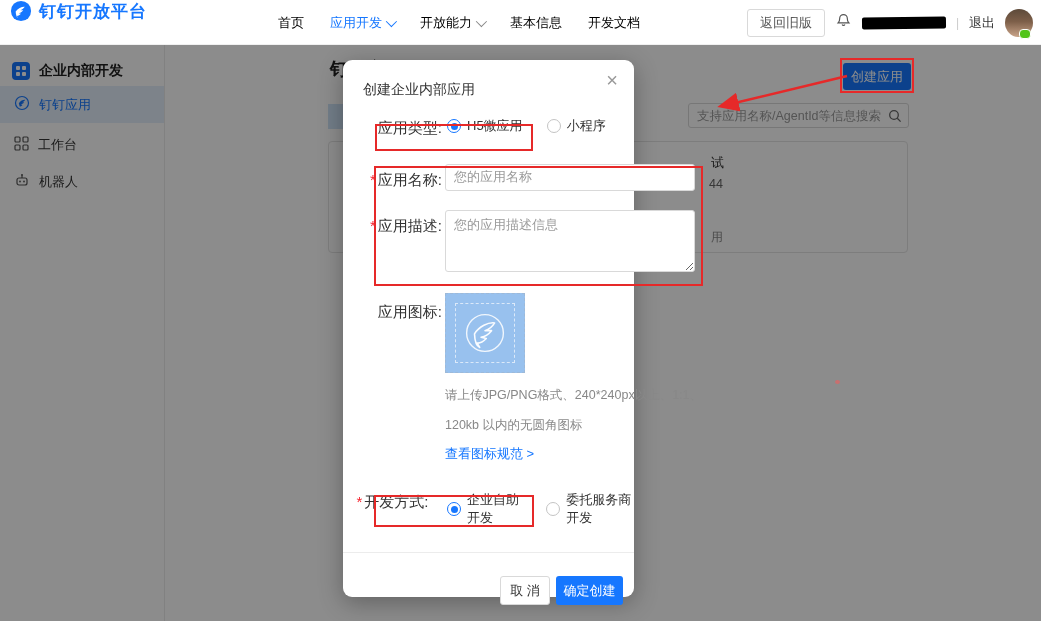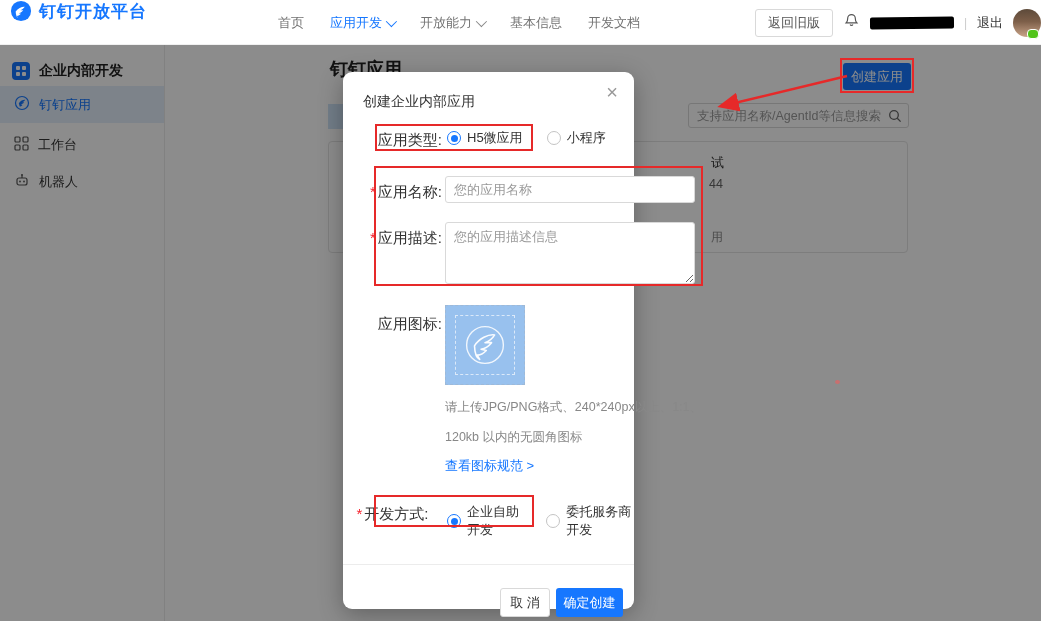--- a/index.html
+++ b/index.html
@@ -5,25 +5,25 @@
   * { margin:0; padding:0; box-sizing:border-box; }
   html,body { background:#fff; }
   body { font-family:"Liberation Sans","DejaVu Sans",sans-serif; }
   .screen { position:relative; width:1041px; height:621px; overflow:hidden; background:#fff; }
 
   
   .navbar { position:absolute; left:0; top:0; width:1041px; height:45px; background:#fff; border-bottom:1px solid #f0f0f0; z-index:5; }
   .brand { position:absolute; left:10px; top:0; height:58px; display:flex; align-items:flex-start; gap:7px; }
   .brand-text { color:#1677ff; font-size:17px; font-weight:bold; letter-spacing:1px; }
   .nav-links { position:absolute; left:278px; top:0; height:45px; display:flex; align-items:center; gap:26px; }
-  .nav-link { font-size:13px; color:#737373; display:flex; align-items:center; gap:4px; cursor:pointer; white-space:nowrap; }
+  .nav-link { font-size:13px; color:#000000; display:flex; align-items:center; gap:4px; cursor:pointer; white-space:nowrap; }
   .nav-link.active { color:#1677ff; }
   .chev { width:8px; height:8px; border-right:1.5px solid #888; border-bottom:1.5px solid #888; transform:rotate(45deg) translateY(-2px); display:inline-block; }
   .nav-link.active .chev { border-color:#1677ff; }
-  .nav-right { position:absolute; right:0; top:0; height:45px; display:flex; align-items:center; gap:10px; padding-right:8px; }
+  .nav-right { position:absolute; right:0; top:0; height:45px; display:flex; align-items:center; gap:10px; padding-right:16px; }
   .back-btn { border:1px solid #d9d9d9; border-radius:3px; background:#fff; color:#555; font-size:13px; padding:4px 12px; cursor:pointer; white-space:nowrap; }
   .redact { width:84px; height:12px; background:#000; border-radius:2px; transform:rotate(-0.6deg); }
   .nav-sep { color:#ccc; font-size:12px; }
   .logout { font-size:13px; color:#333; cursor:pointer; white-space:nowrap; }
   .avatar { position:relative; width:28px; height:28px; border-radius:50%; flex:0 0 28px; margin-right:-8px;
             background:linear-gradient(180deg,#5d4a3a 0%,#7d5f49 45%,#c9a489 100%); }
   .avatar::after { content:""; position:absolute; right:2px; bottom:-2px; width:10px; height:8px; border-radius:4px; background:#52c41a; border:1px solid #fff; }
 
   
   .sidebar { position:absolute; left:0; top:45px; width:165px; height:576px; background:#fff; border-right:1px solid #ececec; z-index:1; }
@@ -44,31 +44,31 @@
   .app-card { position:absolute; left:328px; top:141px; width:580px; height:112px; border:1px solid #e4e4e4; border-radius:4px; background:#fff; z-index:1; }
   .frag { position:absolute; z-index:1; white-space:nowrap; }
   .frag-0 { left:711px; top:154px; font-size:13px; color:#333; }
   .frag-1 { left:709px; top:177px; font-size:12.5px; color:#666; }
   .frag-2 { left:711px; top:229px; font-size:12px; color:#888; }
 
   
   .overlay { position:absolute; left:0; top:45px; width:1041px; height:576px; background:rgba(0,0,0,0.45); z-index:2; }
 
   
-  .modal { position:absolute; left:343px; top:72px; width:291px; height:537px; background:#fff; border-radius:9px; box-shadow:0 6px 24px rgba(0,0,0,.3); z-index:3; }
+  .modal { position:absolute; left:343px; top:60px; width:291px; height:537px; background:#fff; border-radius:9px; box-shadow:0 6px 24px rgba(0,0,0,.3); z-index:3; }
   .modal-title { position:absolute; left:20px; top:21px; font-size:14px; color:#333; }
   .modal-close { position:absolute; right:16px; top:10px; font-size:20px; color:#999; cursor:pointer; line-height:1; font-weight:300; }
   .m-label { position:absolute; left:0; width:99px; text-align:right; font-size:15px; color:#333; white-space:nowrap; }
   .req { color:#f5222d; margin-right:2px; }
   .radio-row { position:absolute; left:104px; display:flex; align-items:center; gap:6px; font-size:13px; color:#333; }
   .radio { width:14px; height:14px; border:1px solid #c4c4c4; border-radius:50%; background:#fff; position:relative; flex:0 0 14px; cursor:pointer; }
   .radio.checked { border-color:#1677ff; }
   .radio.checked::after { content:""; position:absolute; left:2.5px; top:2.5px; width:7px; height:7px; border-radius:50%; background:#1677ff; }
   .opt-gap { width:12px; }
-  .m-input { position:absolute; left:102px; width:250px; height:27px; border:1px solid #d9d9d9; border-radius:3px; font-size:13px; padding:8px 8px; color:#333; outline:none; font-family:Liberation Serif, serif; }
+  .m-input { position:absolute; left:102px; width:250px; height:27px; border:1px solid #d9d9d9; border-radius:3px; font-size:13px; padding:8px 8px; color:#333; outline:none; font-family:Liberation Mono, monospace; }
   .m-input::placeholder, .m-textarea::placeholder { color:#9a9a9a; }
   .m-textarea { position:absolute; left:102px; width:250px; height:62px; border:1px solid #d9d9d9; border-radius:3px; font-size:13px; padding:5px 8px; color:#333; outline:none; resize:both; font-family:inherit; }
   .icon-box { position:absolute; left:102px; top:233px; width:80px; height:80px; background:#98c1ee; border:1px dashed #9db9d8; display:flex; align-items:center; justify-content:center; }
   .icon-guides { position:absolute; inset:9px; border:1px dashed rgba(255,255,255,.65); }
   .hint { position:absolute; left:102px; font-size:12.5px; color:#888; white-space:nowrap; }
   .icon-link { position:absolute; left:102px; font-size:13px; color:#1677ff; cursor:pointer; }
   .modal-footer { position:absolute; left:0; right:0; top:492px; bottom:0; border-top:1px solid #ececec; display:flex; align-items:flex-start; justify-content:flex-end; gap:6px; padding:23px 11px 0 0; }
   .btn-cancel { width:50px; height:29px; background:#fff; border:1px solid #d9d9d9; border-radius:3px; font-size:13px; color:#333; cursor:pointer; font-family:inherit; }
   .btn-confirm { width:67px; height:29px; background:#1677ff; border:none; border-radius:3px; font-size:13px; color:#fff; cursor:pointer; font-family:inherit; }
 

